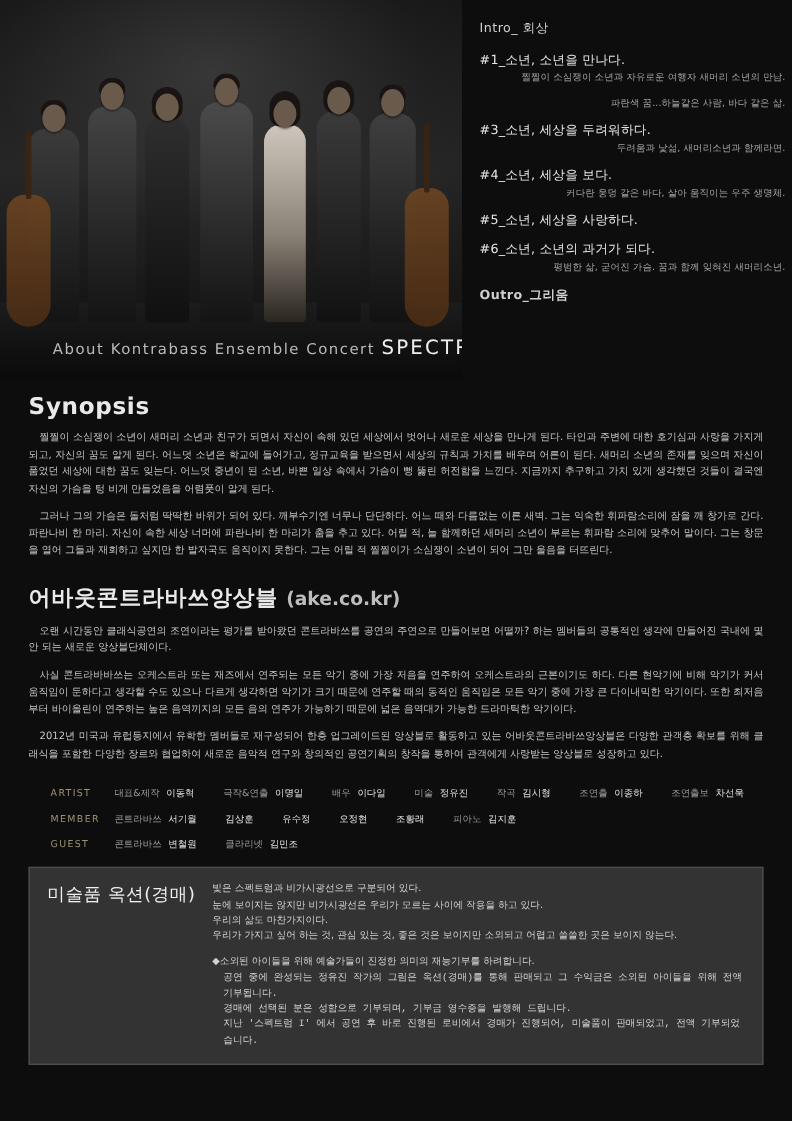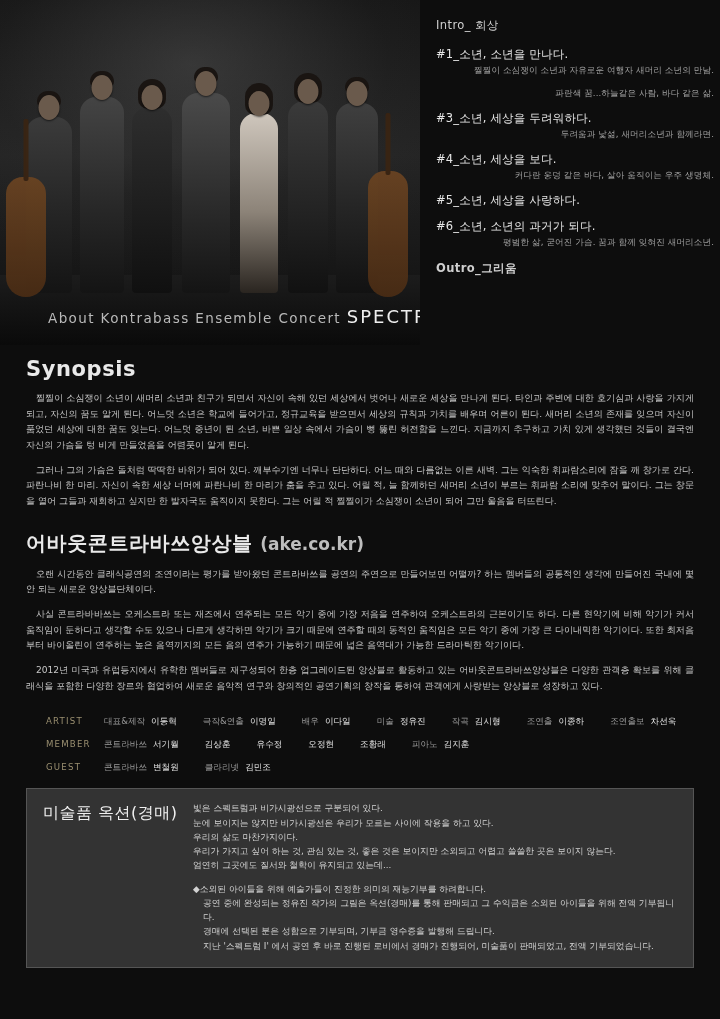--- a/index.html
+++ b/index.html
@@ -196,21 +196,21 @@
     letter-spacing: .5px;
     padding-top: 2px;
   }
   .auction-body { flex: 1; }
   .auction-line {
     font-size: 8.8px;
     color: #d2d2d2;
     line-height: 1.62;
   }
   .auction-gap { height: 9px; }
-  .auction-line.indent { padding-left: 10px; }
+  .auction-line.indent { padding-left: 10px; font-family: Liberation Mono, monospace; }
 </style>
 </head>
 <body>
 
 <div class="top">
   <div class="photo-block">
     <div class="spot"></div>
     <div class="floor"></div>
 
     <div class="person" style="left:26px;height:176px;width:46px;">
@@ -327,20 +327,19 @@
 
 </div>
 
 <div class="auction">
   <div class="auction-title">미술품 옥션(경매)</div>
   <div class="auction-body">
     <div class="auction-line">빛은 스펙트럼과 비가시광선으로 구분되어 있다.</div>
     <div class="auction-line">눈에 보이지는 않지만 비가시광선은 우리가 모르는 사이에 작용을 하고 있다.</div>
     <div class="auction-line">우리의 삶도 마찬가지이다.</div>
     <div class="auction-line">우리가 가지고 싶어 하는 것, 관심 있는 것, 좋은 것은 보이지만 소외되고 어렵고 쓸쓸한 곳은 보이지 않는다.</div>
-    <div class="auction-line">엄연히 그곳에도 질서와 철학이 유지되고 있는데...</div>
     <div class="auction-gap"></div>
     <div class="auction-line">◆소외된 아이들을 위해 예술가들이 진정한 의미의 재능기부를 하려합니다.</div>
     <div class="auction-line indent">공연 중에 완성되는 정유진 작가의 그림은 옥션(경매)를 통해 판매되고 그 수익금은 소외된 아이들을 위해 전액 기부됩니다.</div>
     <div class="auction-line indent">경매에 선택된 분은 성함으로 기부되며, 기부금 영수증을 발행해 드립니다.</div>
     <div class="auction-line indent">지난 '스펙트럼 I' 에서 공연 후 바로 진행된 로비에서 경매가 진행되어, 미술품이 판매되었고, 전액 기부되었습니다.</div>
   </div>
 </div>
 
 </body></html>

